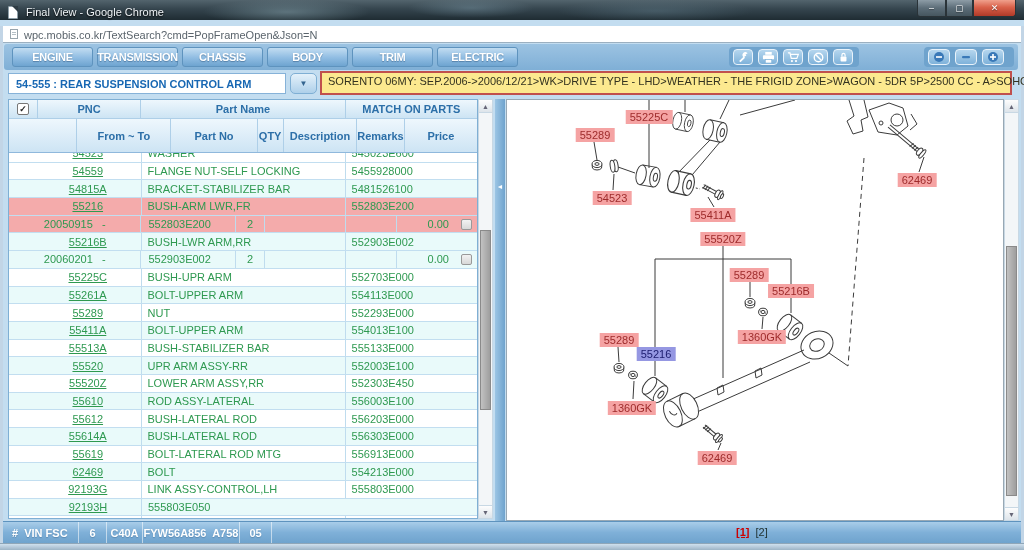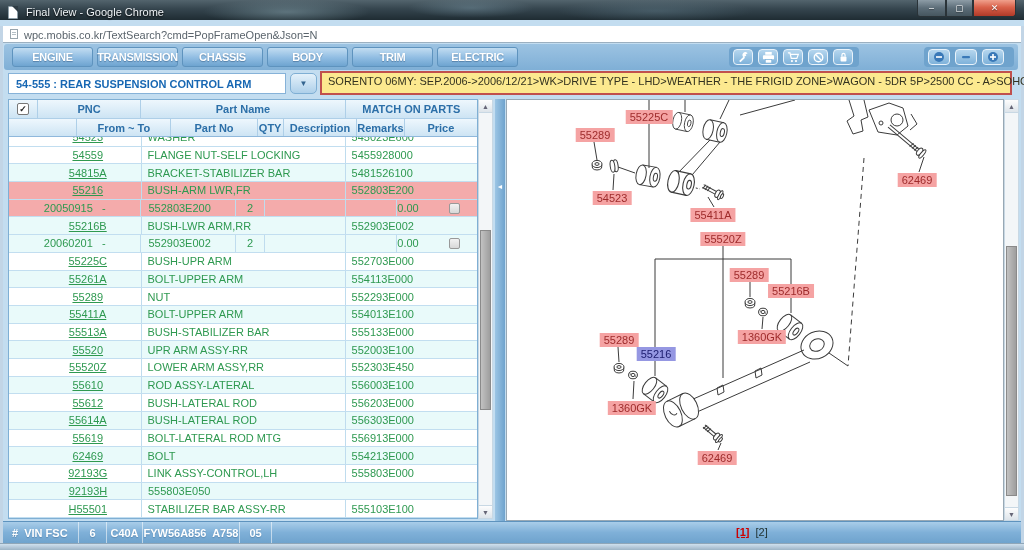--- a/index.html
+++ b/index.html
@@ -62,37 +62,37 @@
     background:#fce98f; border:2px solid #c0504d; z-index:40;
     font-size:11px; color:#33321f; padding:3px 6px 0 6px; white-space:nowrap; overflow:visible; line-height:10px; }
   .banner .bl2 { display:block; margin-top:3px; }
 
   
   .tablewrap { position:absolute; left:8px; top:99px; width:470px; height:420px;
     border:1px solid #7fafd4; background:#fff; overflow:hidden; }
   .thead-row { display:flex; font-size:11px; font-weight:bold; color:#2c6fa8;
     background:linear-gradient(180deg,#eef7fd 0%,#cde4f4 100%); }
   .thead-row.r1 { height:19px; border-bottom:1px solid #aecfe8; }
-  .thead-row.r2 { height:18px; border-bottom:1px solid #8fb8dc;padding-left:42px; }
+  .thead-row.r2 { height:34px; border-bottom:1px solid #8fb8dc;padding-left:42px; }
   .hcell { display:flex; align-items:center; justify-content:center; height:100%; }
   .hb { border-left:1px solid #aecfe8; }
   .h-chk { width:28px; } .h-pnc { width:104px; } .h-name { width:205px; } .h-match { width:133px; }
   .h-pno { width:95px; } .h-qty { width:29px; } .h-desc { width:81px; } .h-rem { width:52px; } .h-price { width:81px; }
   .hchk { width:12px; height:12px; background:#fff; border:1px solid #777; border-radius:2px;
     font-size:9px; line-height:10px; text-align:center; color:#222; cursor:pointer; }
 
   .tbody { height:381px; overflow:hidden; }
   .row { display:flex; height:17.7px; border-bottom:1px solid #c2def0; font-size:11px; color:#2e9950; background:#fff; cursor:pointer; }
   .tbody .row:first-child { margin-top:-8px; }
   .bg-cyan { background:#e9fafa; } .bg-pink { background:#f4abab; } .bg-white { background:#ffffff; }
   .cell { display:flex; align-items:center; height:100%; overflow:hidden; white-space:nowrap; }
   .bl { border-left:1px solid #bfdcee; }
   .c-fromto { width:132px; } .c-name { width:205px; padding-left:6px; } .c-remspan { width:133px; padding-left:6px; }
   .c-pno { width:95px; padding-left:7px; } .c-qty { width:29px; justify-content:center; }
-  .c-desc { width:81px; } .c-rem { width:52px; } .c-price { width:81px; justify-content:space-between; padding-right:17px; }
+  .c-desc { width:81px; } .c-rem { width:52px; } .c-price { width:81px; justify-content:flex-end; padding-right:5px; }
   .part-pnc { justify-content:center; padding-left:26px; }
   .pnc-link { text-decoration:underline; }
   .sub-from { justify-content:center; padding-left:0; white-space:pre; }
   .price-val { margin-right:12px; }
   .subchk { width:11px; height:11px; background:linear-gradient(180deg,#f2f2f2,#d8d8d8);
     border:1px solid #999; border-radius:2px; flex:none; }
 
   
   .vscroll { position:absolute; width:15px; background:#f3f6f8; border:1px solid #c8d8e4; }
   .vs-table { left:478px; top:99px; height:420px; }

